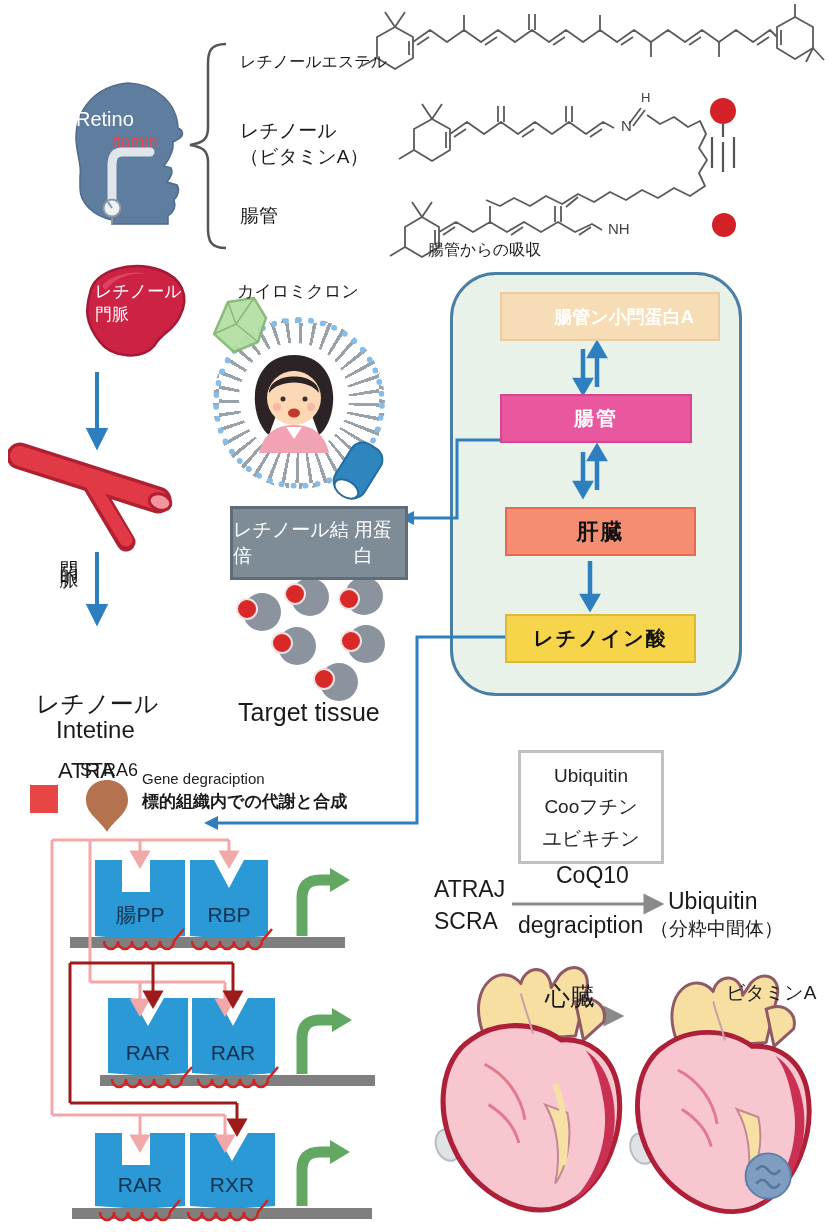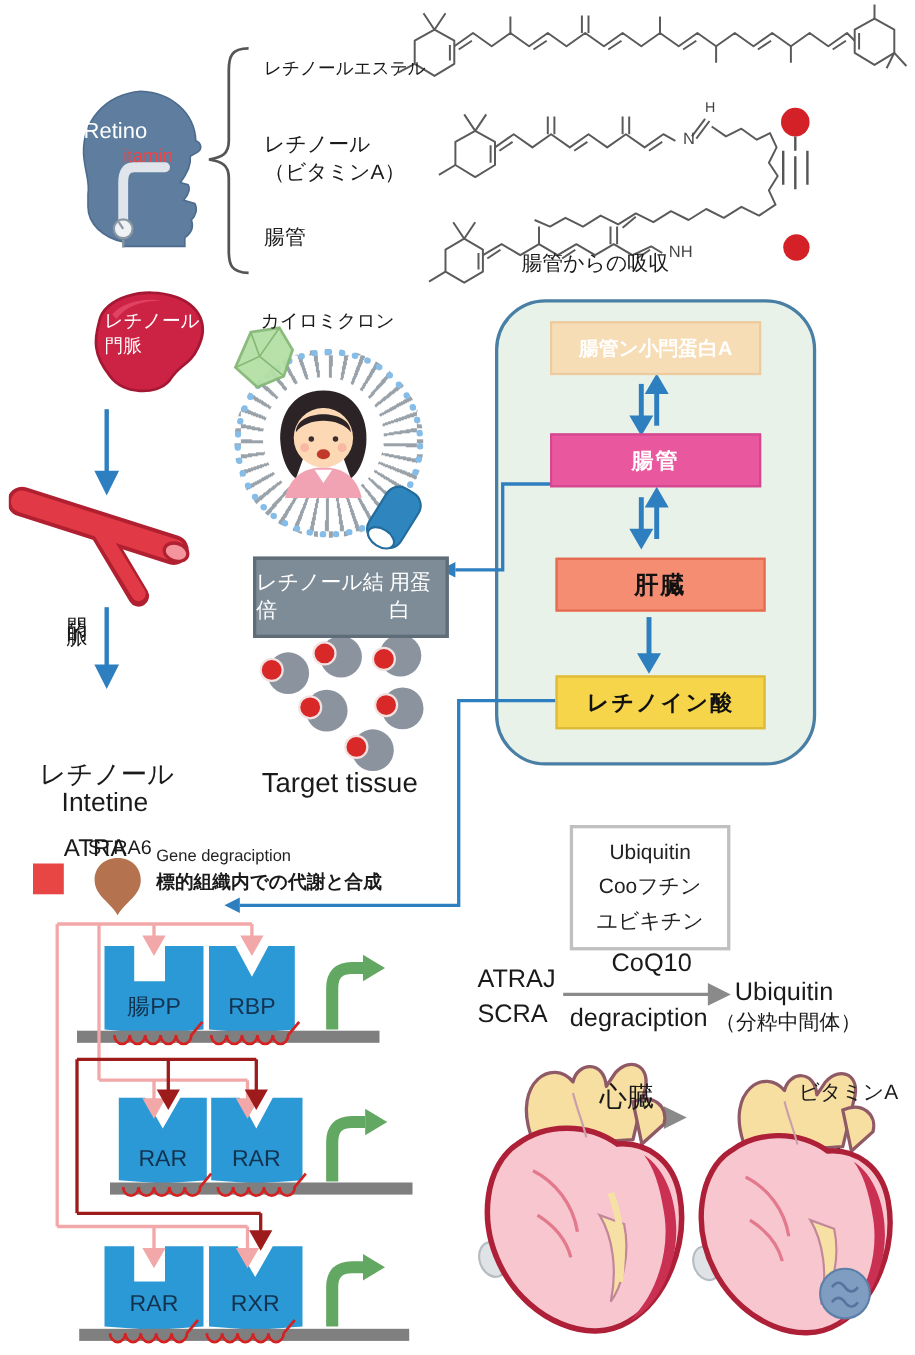--- a/index.html
+++ b/index.html
@@ -292,30 +292,30 @@
       <circle cx="152" cy="218" r="23" fill="#7e9dc1" stroke="#5e80a8" stroke-width="2"></circle>
       <path d="M140,212 q6,-8 12,0 q6,8 12,0 M140,226 q6,-8 12,0 q6,8 12,0" stroke="#55749e" stroke-width="2.5" fill="none"></path>
     </g>
   </svg>
 
   <div class="lbl" style="left:240px;top:52px;font-size:16px;z-index:3;">レチノールエステル</div>
   <div class="lbl" style="left:240px;top:118px;font-size:19px;z-index:3;">レチノール</div>
   <div class="lbl" style="left:240px;top:144px;font-size:19px;z-index:3;">（ビタミンA）</div>
   <div class="lbl" style="left:240px;top:203px;font-size:19px;z-index:3;">腸管</div>
 
-  <div class="lbl" style="left:428px;top:226px;font-size:19px;z-index:3;margin-left:46px;">腸管からの吸収</div>
+  <div class="lbl" style="left:428px;top:240px;font-size:16px;z-index:3;">腸管からの吸収</div>
 
   <div class="lbl" style="left:237px;top:280px;font-size:17px;z-index:3;">カイロミクロン</div>
 
   <div class="lbl vert" style="left:56px;top:546px;font-size:19px;z-index:3;">門的脈</div>
 
   <div class="lbl" style="left:36px;top:688px;font-size:24px;z-index:3;">レチノール</div>
   <div class="lbl" style="left:56px;top:716px;font-size:24px;z-index:3;">Intetine</div>
 
-  <div class="fbox box1" style="z-index:3;">腸管ン小閂蛋白A</div>
+  <div class="fbox box1" style="z-index:3;padding-left:28px;">腸管ン小閂蛋白A</div>
   <div class="fbox box2" style="z-index:3;">腸管</div>
   <div class="fbox box3" style="z-index:3;">肝臓</div>
   <div class="fbox box4" style="z-index:3;">レチノイン酸</div>
 
   <div class="rbpbox" style="z-index:3;">
     <span>レチノール結倍</span>
     <span>用蛋白</span>
   </div>
 
   <div class="lbl" style="left:238px;top:698px;font-size:25px;z-index:3;">Target tissue</div>

